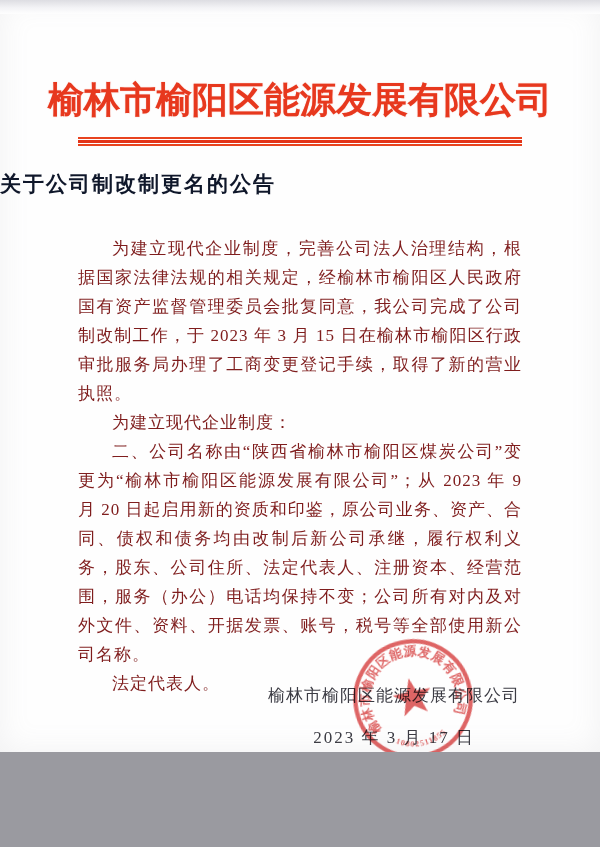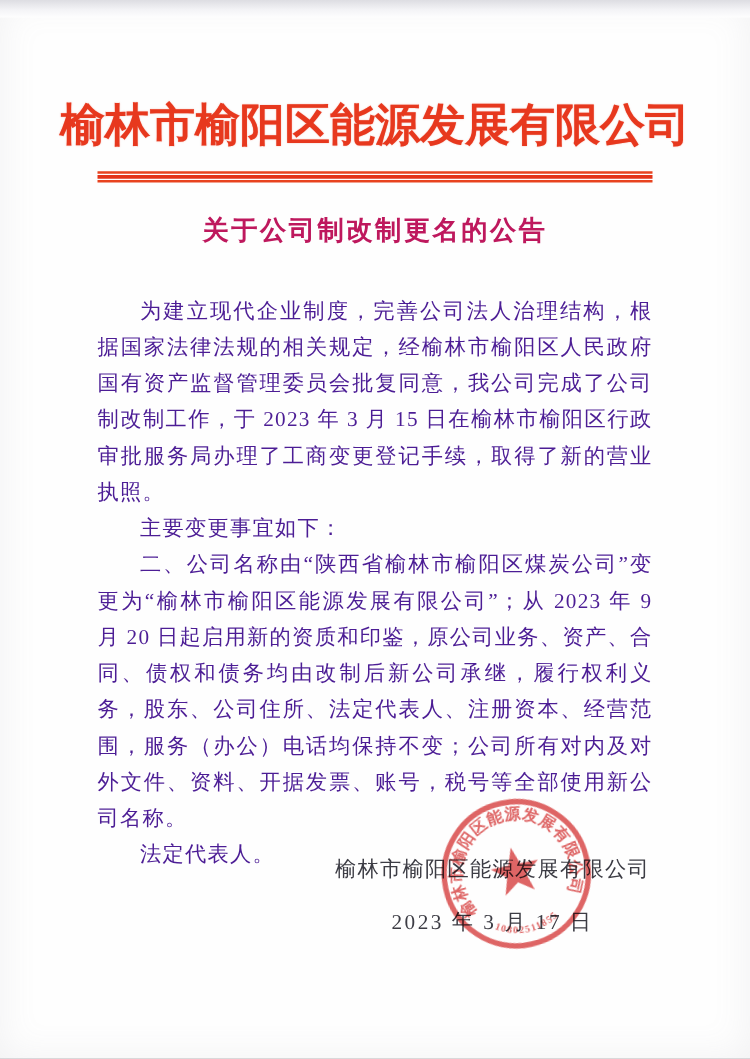--- a/index.html
+++ b/index.html
@@ -1,30 +1,30 @@
 <!DOCTYPE html>
 <html><head>
 <meta charset="utf-8">
 <style>
   html,body{margin:0;padding:0;}
   body{width:600px;height:847px;background:#9a9aa0;font-family:"Liberation Serif","DejaVu Serif",serif;}
-  .page{position:relative;width:600px;height:847px;background:#fefefe;overflow:hidden;
+  .page{position:relative;width:600px;height:752px;background:#fefefe;overflow:hidden;
         box-shadow:inset 0 0 30px rgba(150,150,160,.12);}
   .scan-edge-top{position:absolute;top:0;left:0;width:600px;height:14px;
         background:linear-gradient(#dddde2,#f3f3f6 55%,#fefefe);}
   .letterhead{position:absolute;top:76px;left:0;width:600px;text-align:center;
         font-size:36px;font-weight:900;color:#e7381e;letter-spacing:0px;
         text-shadow:0 0 1px rgba(231,56,30,.55);white-space:nowrap;}
   .red-rule{position:absolute;top:137px;left:78px;width:444px;}
   .red-rule .thin{height:2px;background:#e8431f;}
   .red-rule .thick{height:3px;background:#e33318;margin:1px 0;}
-  .doc-title{position:absolute;top:170px;left:0;width:600px;text-align:center;
-        font-size:21px;font-weight:700;color:#be185d;letter-spacing:2px;}
+  .doc-title{position:absolute;top:170px;left:0;width:600px;
+        font-size:21px;font-weight:700;color:#0f172a;letter-spacing:2px;}
   .body-text{position:absolute;top:234px;left:78px;width:444px;
-        font-size:17px;line-height:29px;color:#4c1d95;text-align:justify;letter-spacing:1px;}
+        font-size:17px;line-height:29px;color:#7f1d1d;text-align:justify;letter-spacing:1px;}
   .body-text p{margin:0;text-indent:2em;}
   .signature{position:absolute;top:684px;right:80px;text-align:center;
         font-size:17px;color:#3c3c44;letter-spacing:1px;z-index:1;}
   .signature .sig-date{margin-top:19px;letter-spacing:2px;}
   .seal{position:absolute;left:349px;top:635px;width:128px;height:128px;
         transform:rotate(-12deg);opacity:.82;mix-blend-mode:multiply;z-index:2;
         filter:blur(.3px);}
 </style>
 </head>
 <body>
@@ -38,21 +38,21 @@
   <div class="red-rule">
     <div class="thin"></div>
     <div class="thick"></div>
     <div class="thin"></div>
   </div>
 
   <div class="doc-title">关于公司制改制更名的公告</div>
 
   <div class="body-text">
     <p>为建立现代企业制度，完善公司法人治理结构，根据国家法律法规的相关规定，经榆林市榆阳区人民政府国有资产监督管理委员会批复同意，我公司完成了公司制改制工作，于 2023 年 3 月 15 日在榆林市榆阳区行政审批服务局办理了工商变更登记手续，取得了新的营业执照。</p>
-    <p>主要变更事宜如下：</p>
+    <p>为建立现代企业制度：</p>
     <p>二、公司名称由“陕西省榆林市榆阳区煤炭公司”变更为“榆林市榆阳区能源发展有限公司”；从 2023 年 9 月 20 日起启用新的资质和印鉴，原公司业务、资产、合同、债权和债务均由改制后新公司承继，履行权利义务，股东、公司住所、法定代表人、注册资本、经营范围，服务（办公）电话均保持不变；公司所有对内及对外文件、资料、开据发票、账号，税号等全部使用新公司名称。</p>
     <p>法定代表人。</p>
   </div>
 
   <div class="signature">
     <div class="sig-company">榆林市榆阳区能源发展有限公司</div>
     <div class="sig-date">2023 年 3 月 17 日</div>
   </div>
 
   <svg class="seal" viewBox="0 0 120 120" xmlns="http://www.w3.org/2000/svg" aria-hidden="true">

